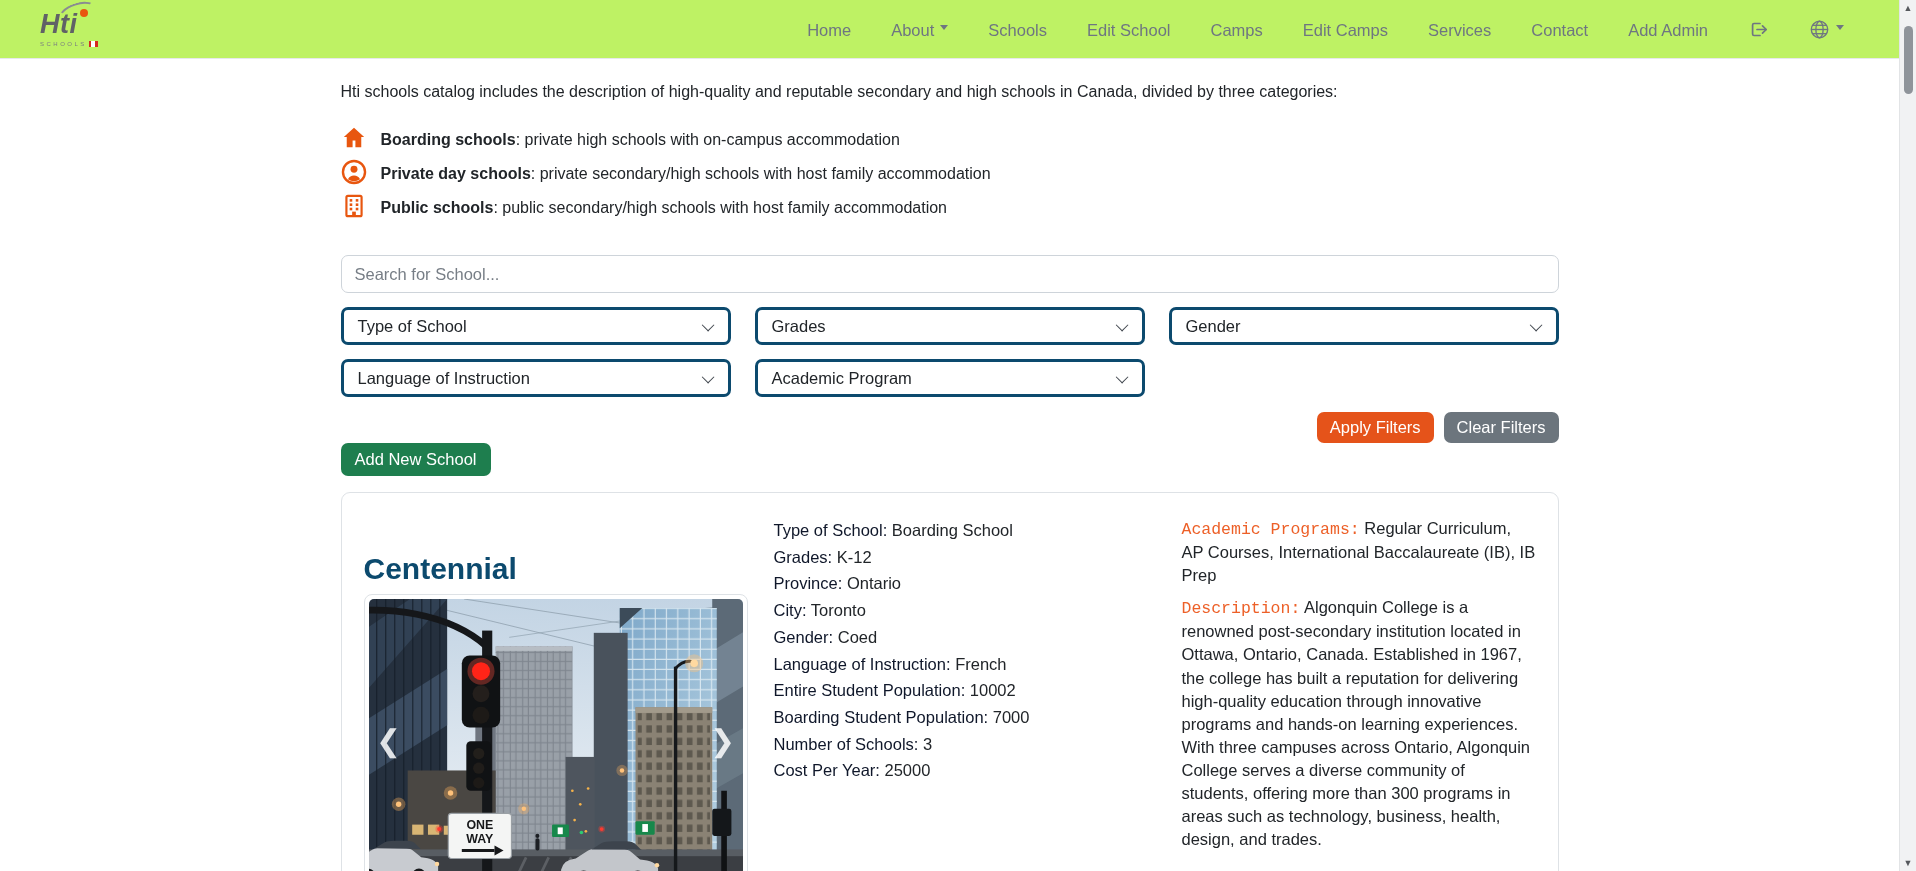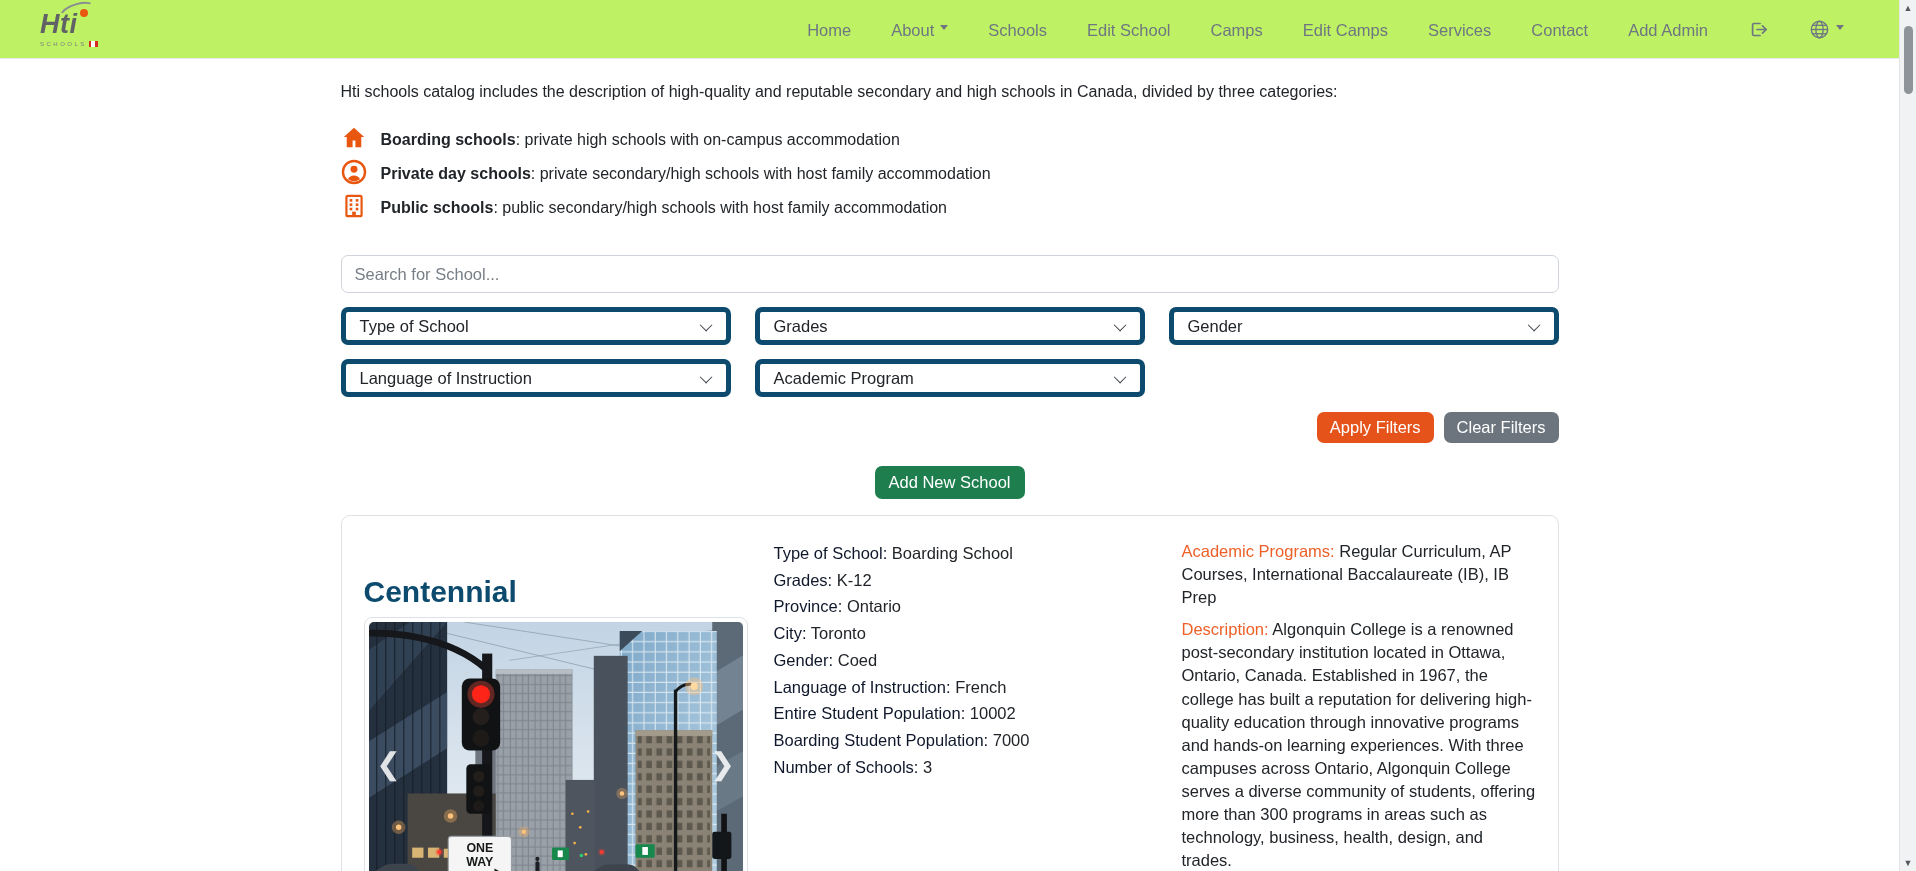--- a/index.html
+++ b/index.html
@@ -54,54 +54,54 @@
   .cat-text { font-size:16px; }
   .cat-label { font-weight:bold; }
 
   .search-input { margin-top:26px; width:100%; height:38px; border:1px solid #ced4da;
     border-radius:7px; padding:0 13px; font-size:16.5px; color:#212529; outline:none;
     font-family:"Liberation Sans", sans-serif; }
   .search-input::placeholder { color:#777e86; }
 
   .filter-grid { display:grid; grid-template-columns:1fr 1fr 1fr; gap:14px 24px;
     margin-top:14px; }
-  .select { height:38px; border:5px solid #0c4a6e; border-radius:7px; background:#fff;
+  .select { height:38px; border:3px solid #0c4a6e; border-radius:7px; background:#fff;
     display:flex; align-items:center; justify-content:space-between; padding:0 14px;
     font-size:16.5px; color:#212529; cursor:pointer; }
   .caret { width:9px; height:9px; border-left:1.8px solid #3f454d;
     border-bottom:1.8px solid #3f454d; transform:rotate(-45deg) translateY(-2px); }
 
   .filter-actions { display:flex; justify-content:flex-end; gap:10px; margin-top:15px; }
   .btn { border:none; border-radius:7px; font-size:16.5px; padding:6px 13px;
     cursor:pointer; color:#fff; font-family:"Liberation Sans", sans-serif; }
   .btn-orange { background:#e5531a; }
   .btn-gray { background:#6c757d; }
   .btn-green { background:#1e7e4e; }
-  .add-row { display:flex; justify-content:center; margin-top:23px; }
+  .add-row { display:flex; justify-content:flex-start; }
   .btn-add { padding:7px 14px; }
 
   
   .card { margin-top:16px; border:1px solid #dee2e6; border-radius:9px;
     padding:22px; display:grid; grid-template-columns:384px 382px 1fr; gap:0 26px;
     background:#fff; }
   .school-name { font-size:30px; font-weight:600; color:#0c4a6e;margin-top:37px; }
   .carousel { margin-top:8px; border:1px solid #dee2e6; border-radius:8px;
     background:#fff; padding:4px; position:relative; height:292px; overflow:hidden; }
   .carousel svg.photo { width:100%; height:100%; border-radius:5px; display:block; }
   .car-ctrl { position:absolute; top:0; bottom:0; width:44px; display:flex;
     align-items:center; justify-content:center; color:rgba(255,255,255,0.85);
     font-size:30px; cursor:pointer; user-select:none; }
   .car-prev { left:2px; } .car-next { right:2px; }
 
   .details { padding-top:2px; }
   .detail { font-size:16.5px; line-height:1.62; }
   .dlabel { color:#0f172a; }
 
   .rightcol { padding-top:2px; font-size:16.5px; line-height:1.4; }
-  .rlabel { color:#ed6028; }
+  .rlabel { color:#ed6028;font-family:Liberation Mono, monospace; }
   .programs { margin-bottom:9px; }
 </style>
 </head>
 <body>
 
 <header class="navbar">
   <div class="brand">
     <div class="brand-row">
       <span class="brand-swoosh"></span>
       <span class="brand-name">Hti</span>
@@ -392,20 +392,21 @@
     <div class="details">
       <p class="detail"><span class="dlabel">Type of School:</span> <span>Boarding School</span></p>
       <p class="detail"><span class="dlabel">Grades:</span> <span>K-12</span></p>
       <p class="detail"><span class="dlabel">Province:</span> <span>Ontario</span></p>
       <p class="detail"><span class="dlabel">City:</span> <span>Toronto</span></p>
       <p class="detail"><span class="dlabel">Gender:</span> <span>Coed</span></p>
       <p class="detail"><span class="dlabel">Language of Instruction:</span> <span>French</span></p>
       <p class="detail"><span class="dlabel">Entire Student Population:</span> <span>10002</span></p>
       <p class="detail"><span class="dlabel">Boarding Student Population:</span> <span>7000</span></p>
       <p class="detail"><span class="dlabel">Number of Schools:</span> <span>3</span></p>
+      <p class="detail"><span class="dlabel">Cost Per Year:</span> <span>25000</span></p>
       <p class="detail"> </p>
     </div>
 
     <div class="rightcol">
       <p class="programs"><span class="rlabel">Academic Programs:</span><span> Regular Curriculum, AP Courses, International Baccalaureate (IB), IB Prep</span></p>
       <p class="desc"><span class="rlabel">Description:</span><span> Algonquin College is a renowned post-secondary institution located in Ottawa, Ontario, Canada. Established in 1967, the college has built a reputation for delivering high-quality education through innovative programs and hands-on learning experiences. With three campuses across Ontario, Algonquin College serves a diverse community of students, offering more than 300 programs in areas such as technology, business, health, design, and trades.</span></p>
 
     </div>
   </div>
 </div>

